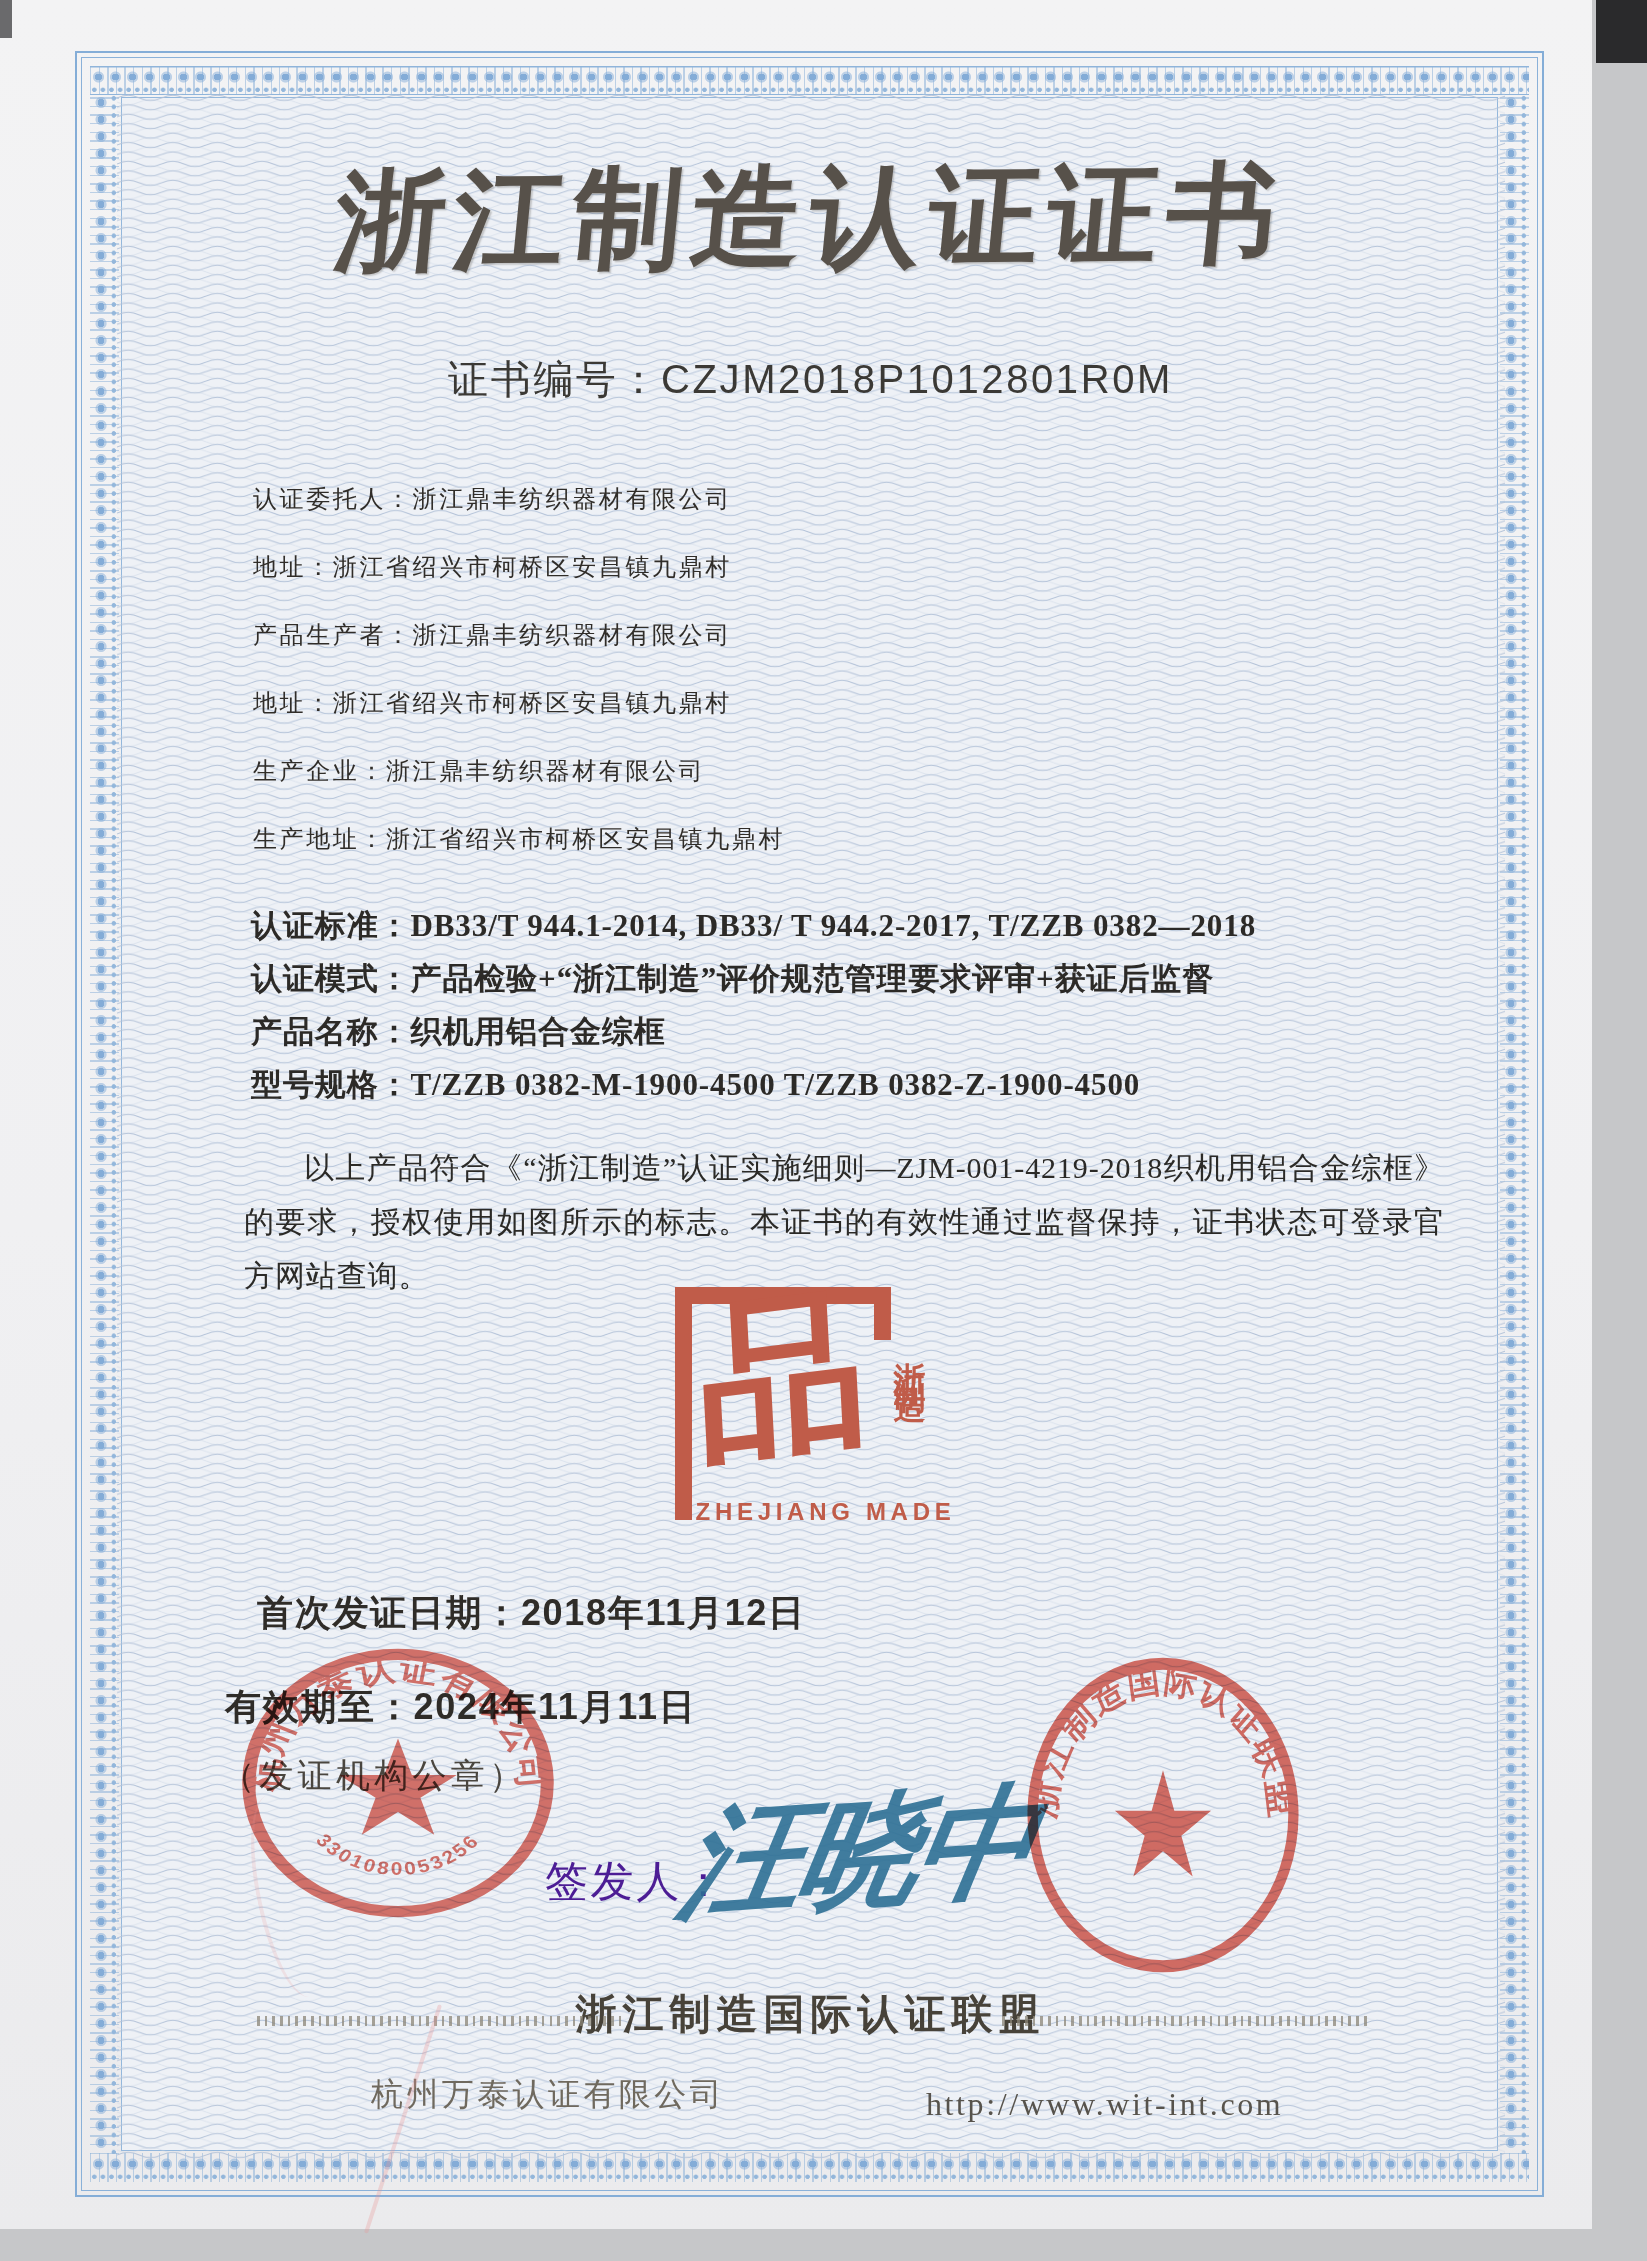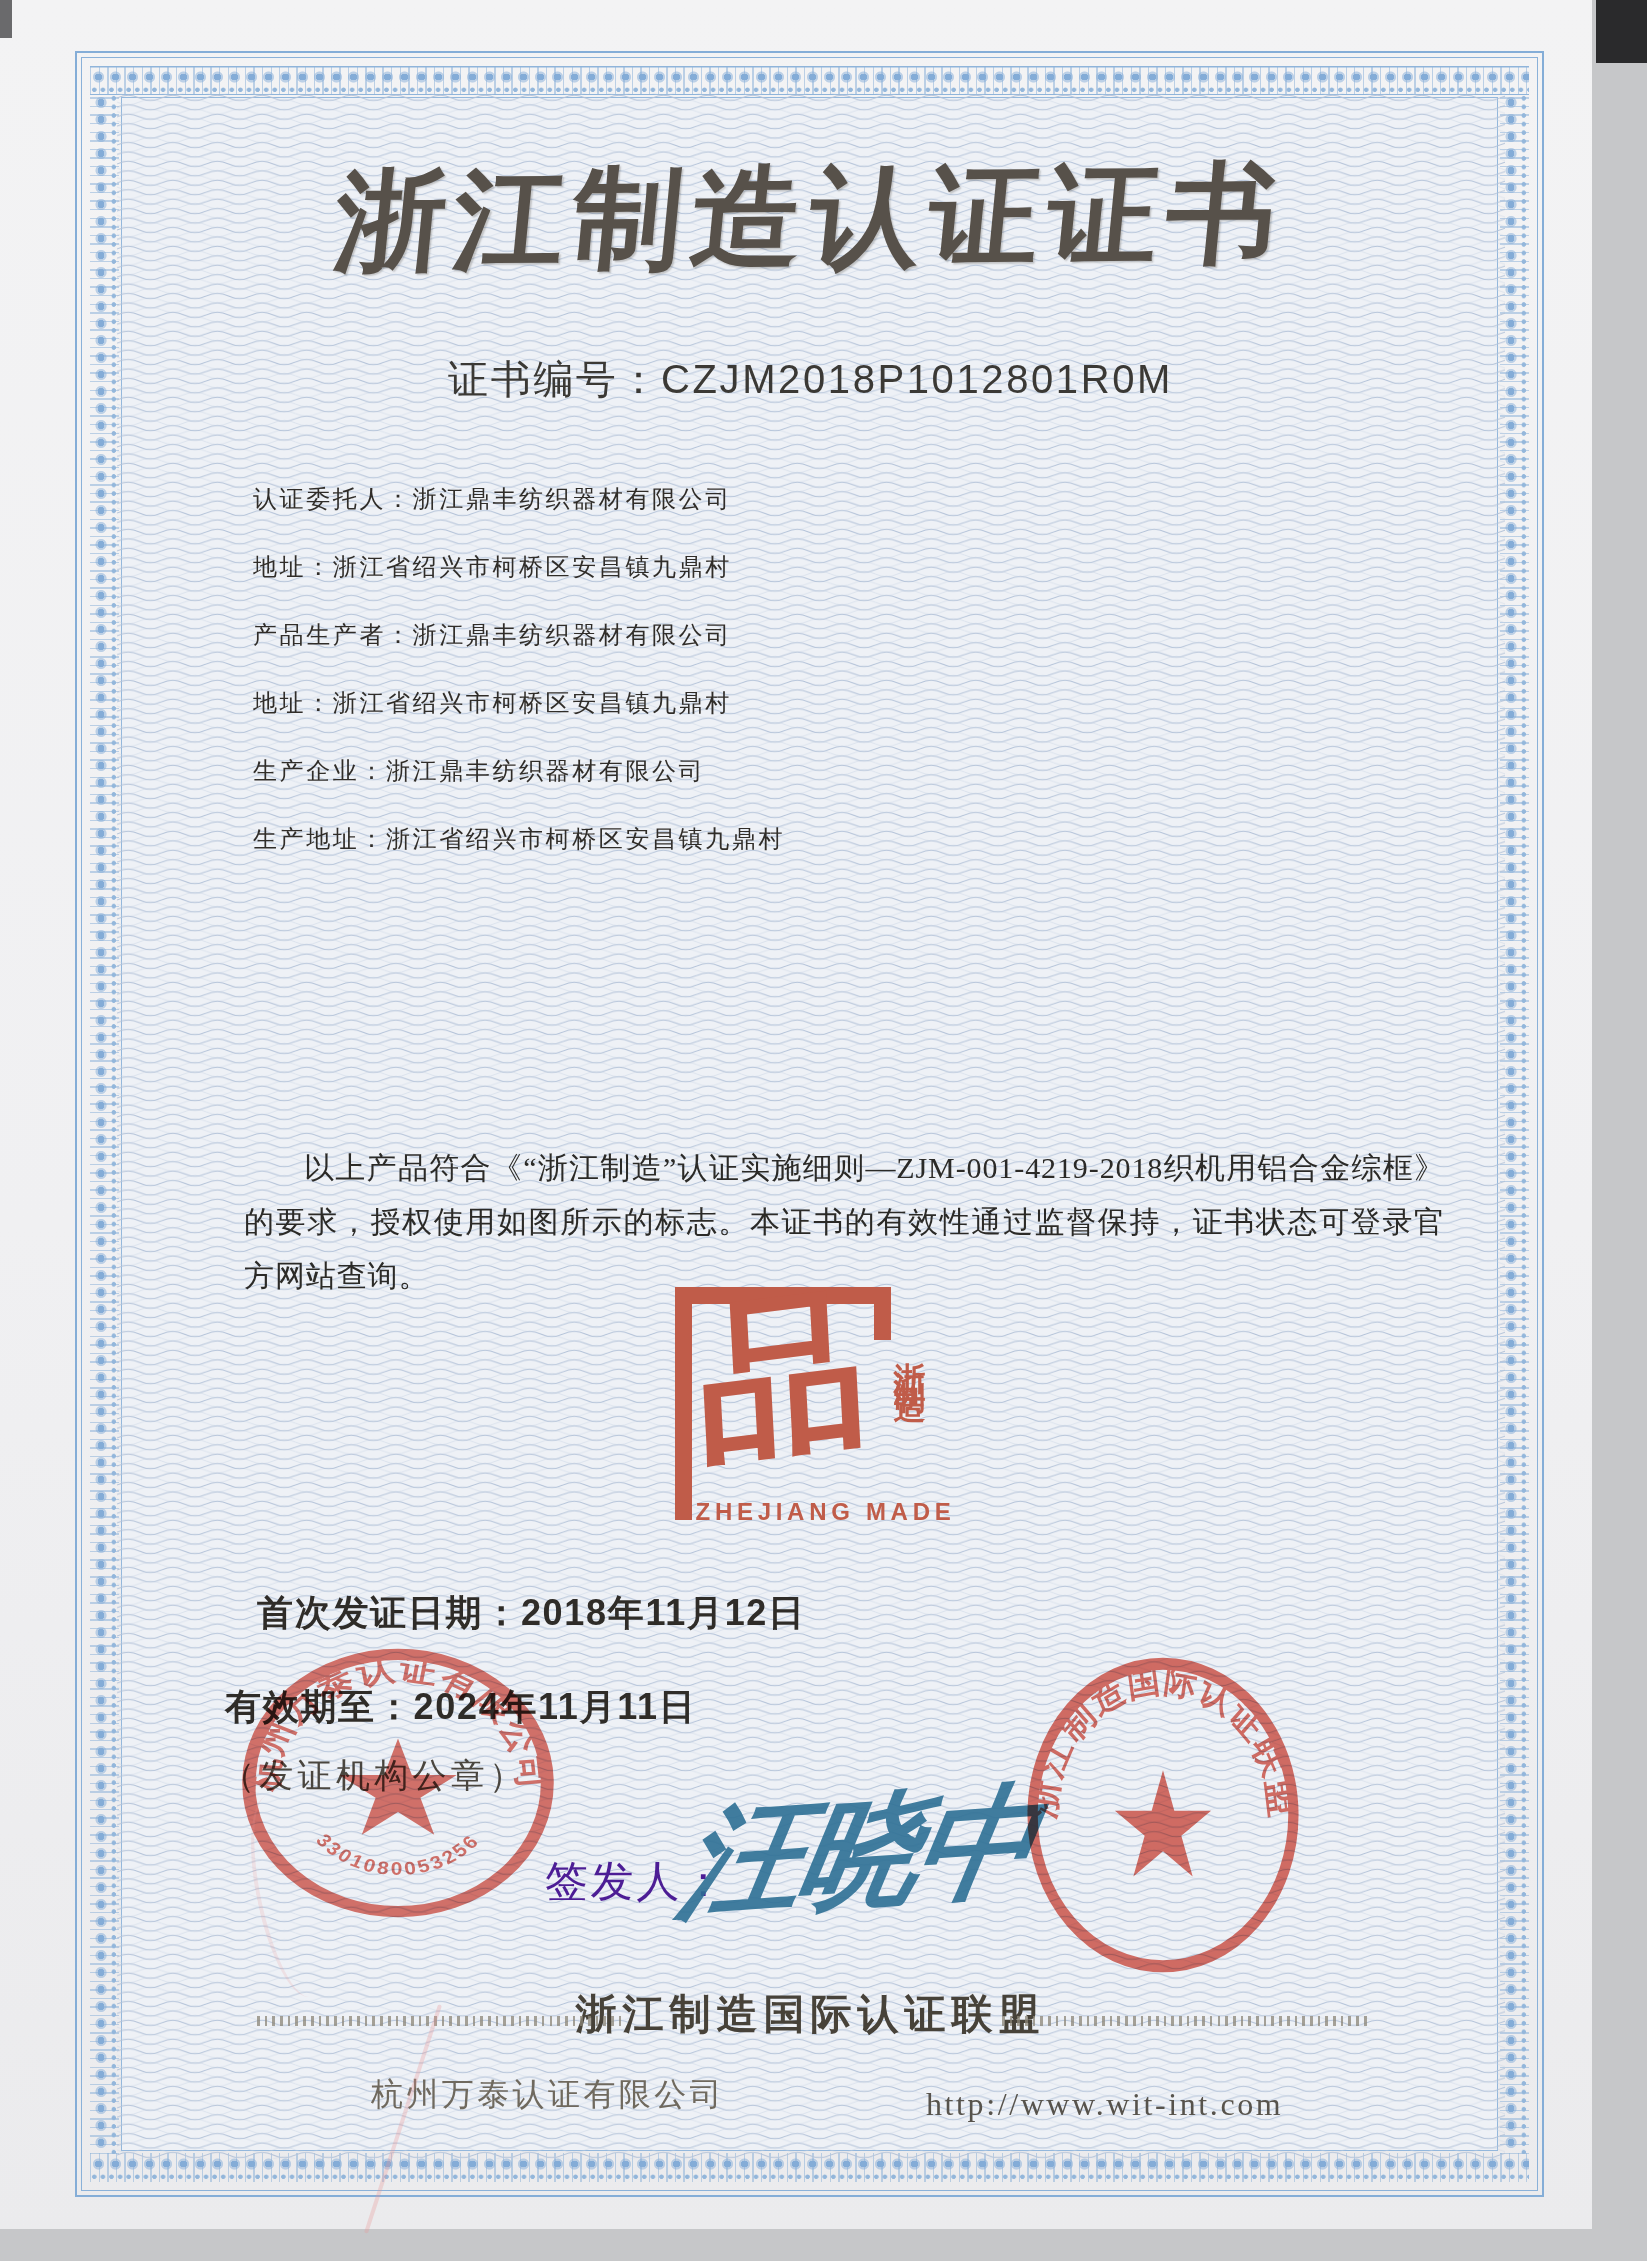--- a/index.html
+++ b/index.html
@@ -139,20 +139,26 @@
 
   <div class="info-block">
     <div class="info-line">认证委托人：浙江鼎丰纺织器材有限公司</div>
     <div class="info-line">地址：浙江省绍兴市柯桥区安昌镇九鼎村</div>
     <div class="info-line">产品生产者：浙江鼎丰纺织器材有限公司</div>
     <div class="info-line">地址：浙江省绍兴市柯桥区安昌镇九鼎村</div>
     <div class="info-line">生产企业：浙江鼎丰纺织器材有限公司</div>
     <div class="info-line">生产地址：浙江省绍兴市柯桥区安昌镇九鼎村</div>
   </div>
 
+  <div class="detail-block">
+    <div class="detail-line">认证标准：DB33/T 944.1-2014, DB33/ T 944.2-2017, T/ZZB 0382—2018</div>
+    <div class="detail-line">认证模式：产品检验+“浙江制造”评价规范管理要求评审+获证后监督</div>
+    <div class="detail-line">产品名称：织机用铝合金综框</div>
+    <div class="detail-line">型号规格：T/ZZB 0382-M-1900-4500  T/ZZB 0382-Z-1900-4500</div>
+  </div>
 
   <div class="paragraph">以上产品符合《“浙江制造”认证实施细则—ZJM-001-4219-2018织机用铝合金综框》的要求，授权使用如图所示的标志。本证书的有效性通过监督保持，证书状态可登录官方网站查询。</div>
 
   <div class="logo">
     <div class="bar bar-left"></div>
     <div class="bar bar-top"></div>
     <div class="bar bar-step"></div>
     <div class="mark">品</div>
     <div class="side">浙江制造</div>
     <div class="caption">ZHEJIANG MADE</div>

